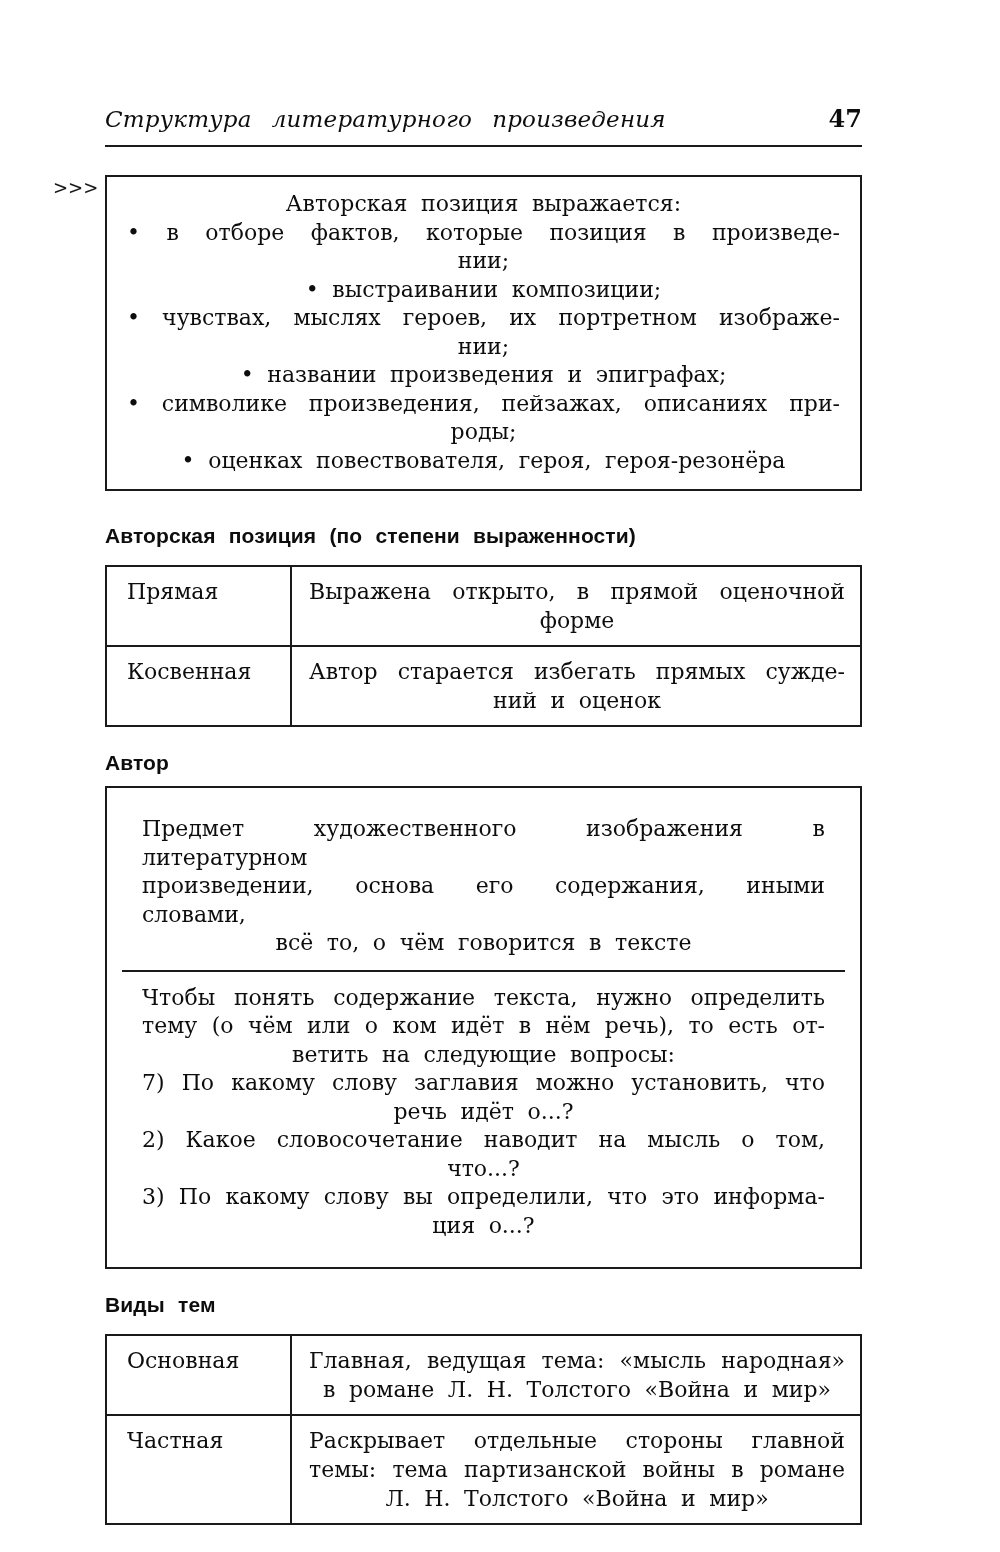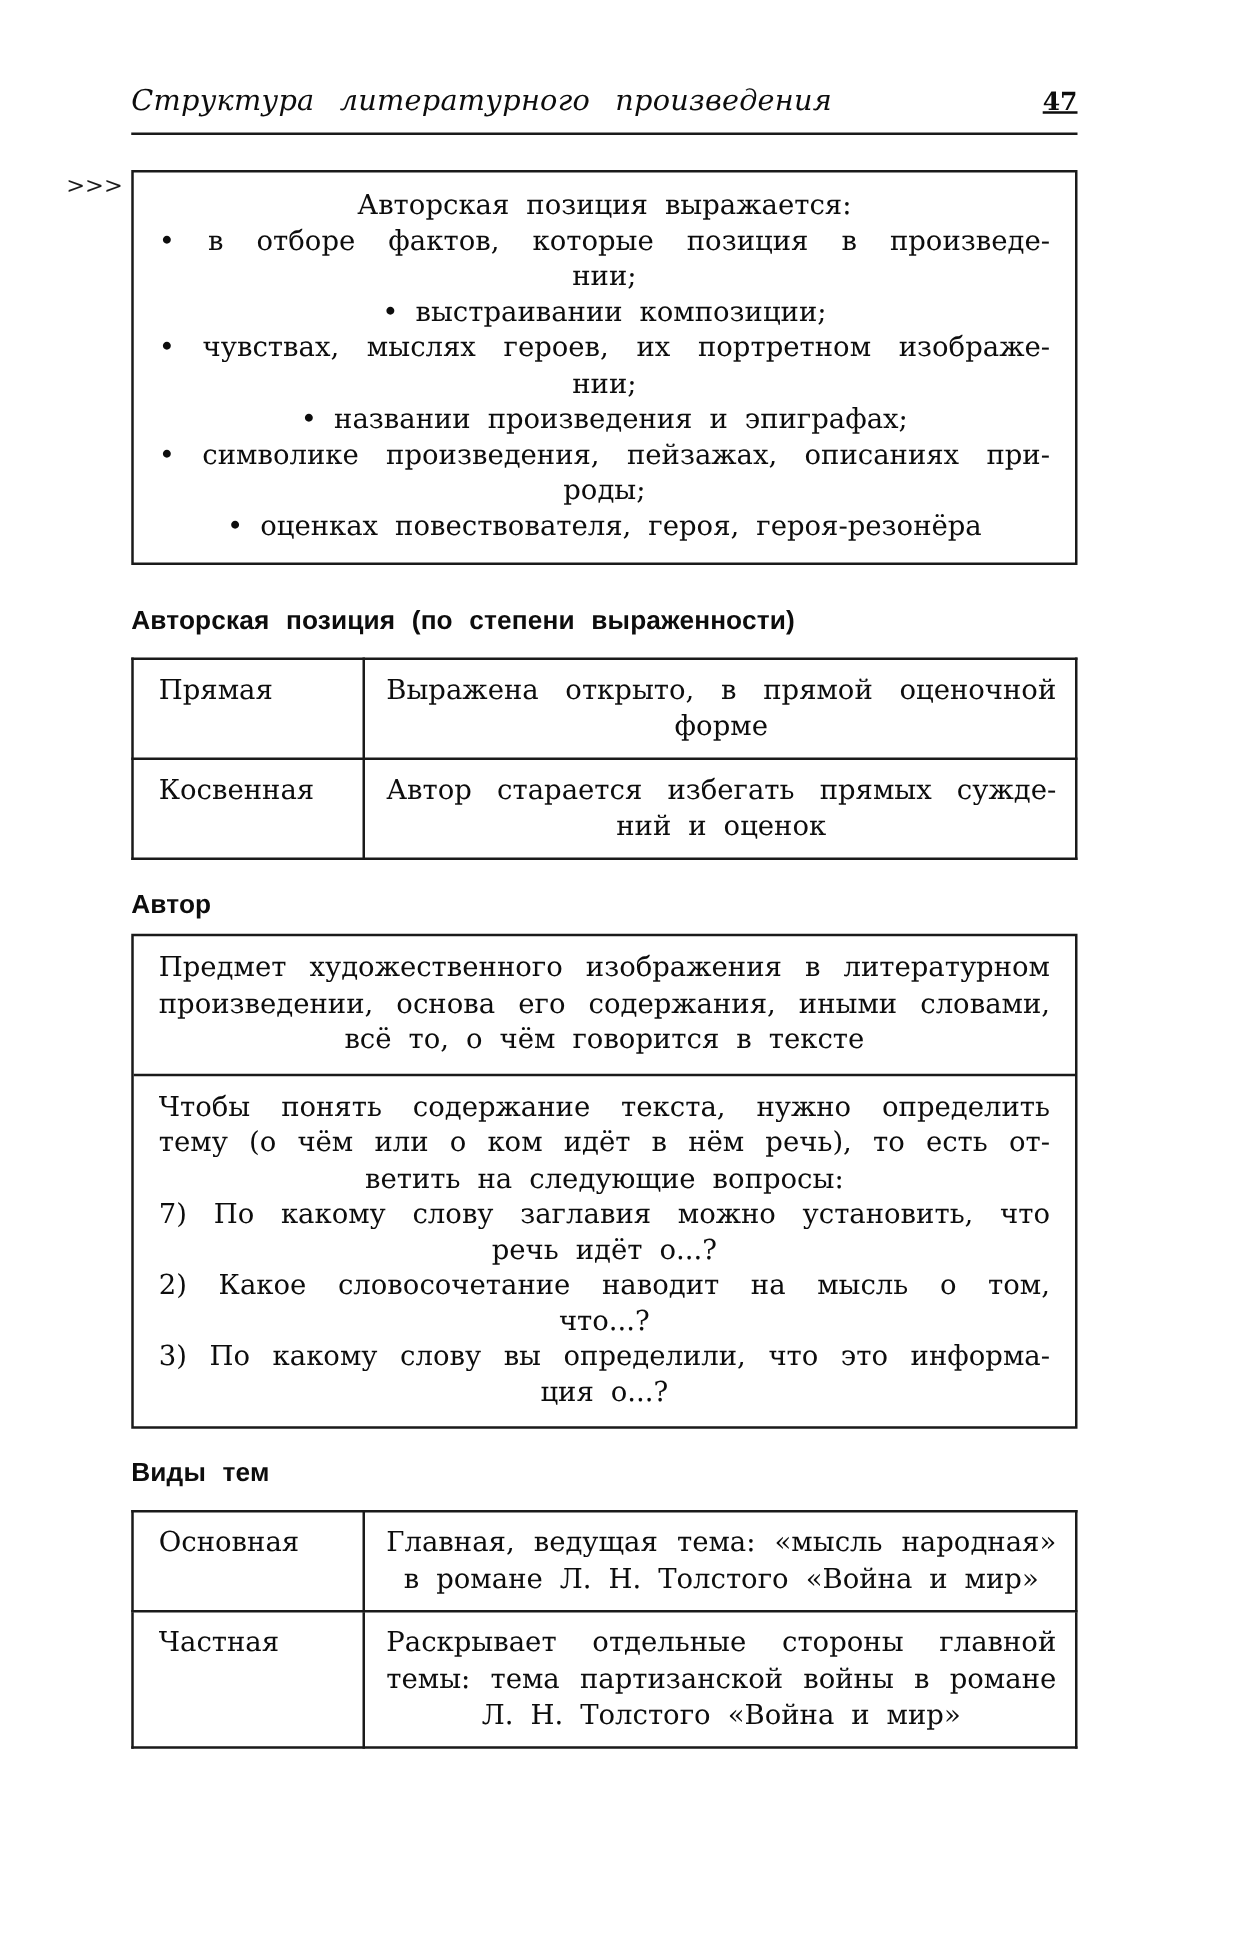--- a/index.html
+++ b/index.html
@@ -18,38 +18,37 @@
   }
   .content {
     position: absolute;
     left: 105px;
     top: 0;
     width: 757px;
   }
 
   
   .header {
-    margin-top: 68px;
+    margin-top: 104px;
     padding-bottom: 12px;
     border-bottom: 2px solid #1a1a1a;
     display: flex;
     justify-content: space-between;
     align-items: baseline;
     text-align: right;
   }
   .header-title {
     font-style: italic;
     font-size: 23px;
     word-spacing: 0.55em;
     letter-spacing: 0.2px;
   }
   .page-num {
     font-weight: bold;
-    font-size: 20px;
-    text-decoration: underline;
+    font-size: 24px;
   }
 
   
   .ln {
     text-align: center;
     word-spacing: 0.3em;
     white-space: normal;
   }
   .ln.fill {
     text-align: justify;
@@ -67,21 +66,21 @@
     color: #1a1a1a;
   }
   .box {
     border: 2px solid #1a1a1a;
     margin-top: 28px;
     padding: 13px 20px 14px 20px;
     font-size: 22px;
     line-height: 28.5px;
   }
   .box.split {
-    padding: 0;
+    padding: 15px;
     margin-top: 11px;
   }
   .box-section {
     padding: 12px 20px;
   }
   .box-section + .box-section {
     border-top: 2px solid #1a1a1a;
   }
 
   

